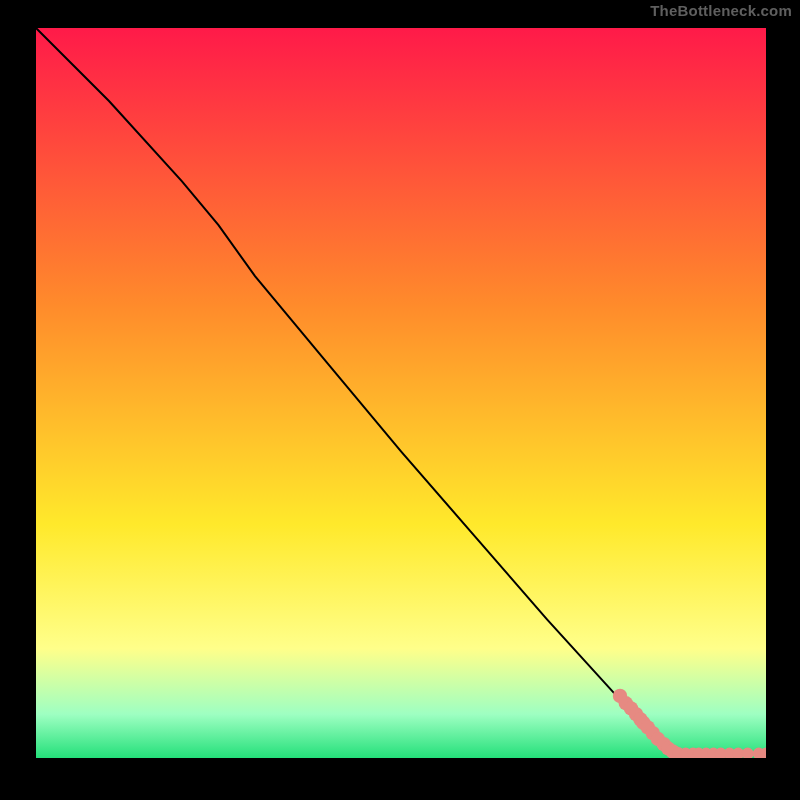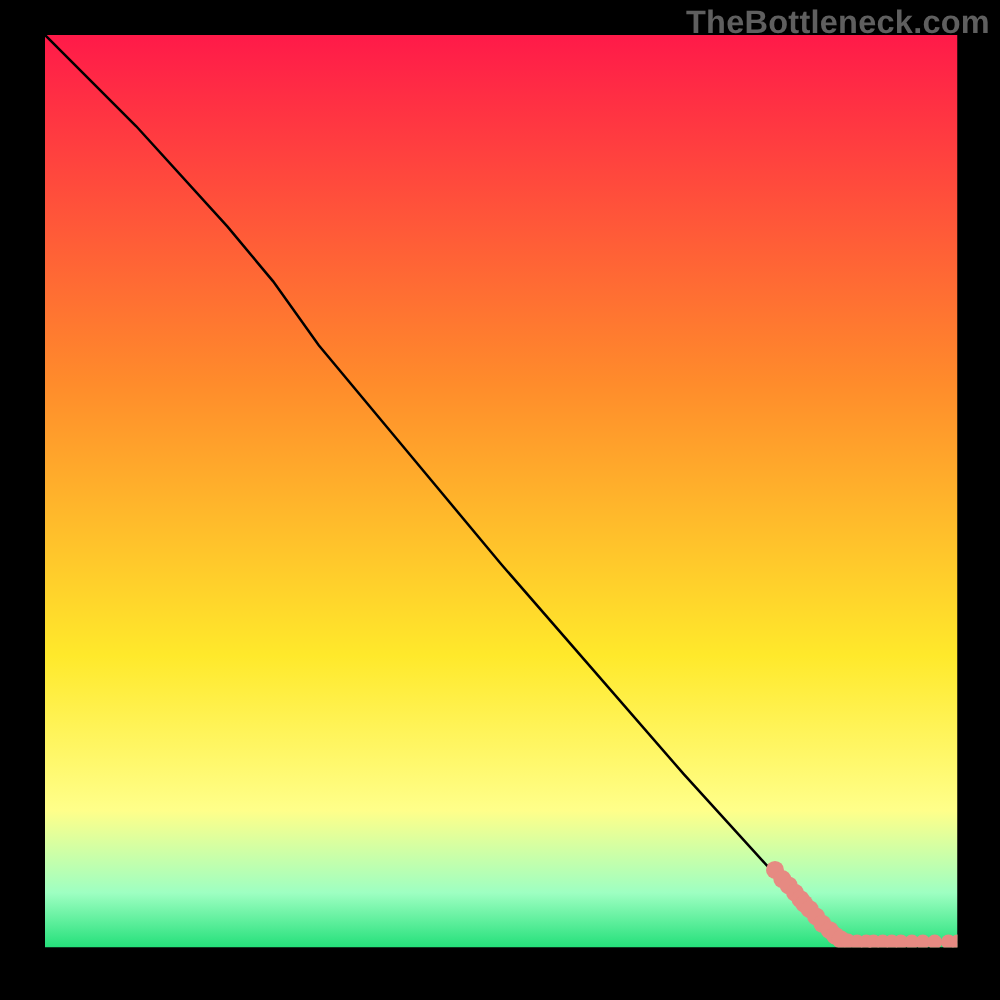--- a/index.html
+++ b/index.html
@@ -15,21 +15,21 @@
     position: relative;
     width: 800px;
     height: 800px;
     background: #000;
   }
   .watermark {
     position: absolute;
     top: 2px;
     right: 8px;
     color: #5f5f5f;
-    font-size: 26px;
+    font-size: 15px;
     font-weight: 600;
     letter-spacing: 0.2px;
     z-index: 10;
     pointer-events: none;
   }
   .plot {
     position: absolute;
     left: 36px;
     top: 28px;
     width: 730px;

